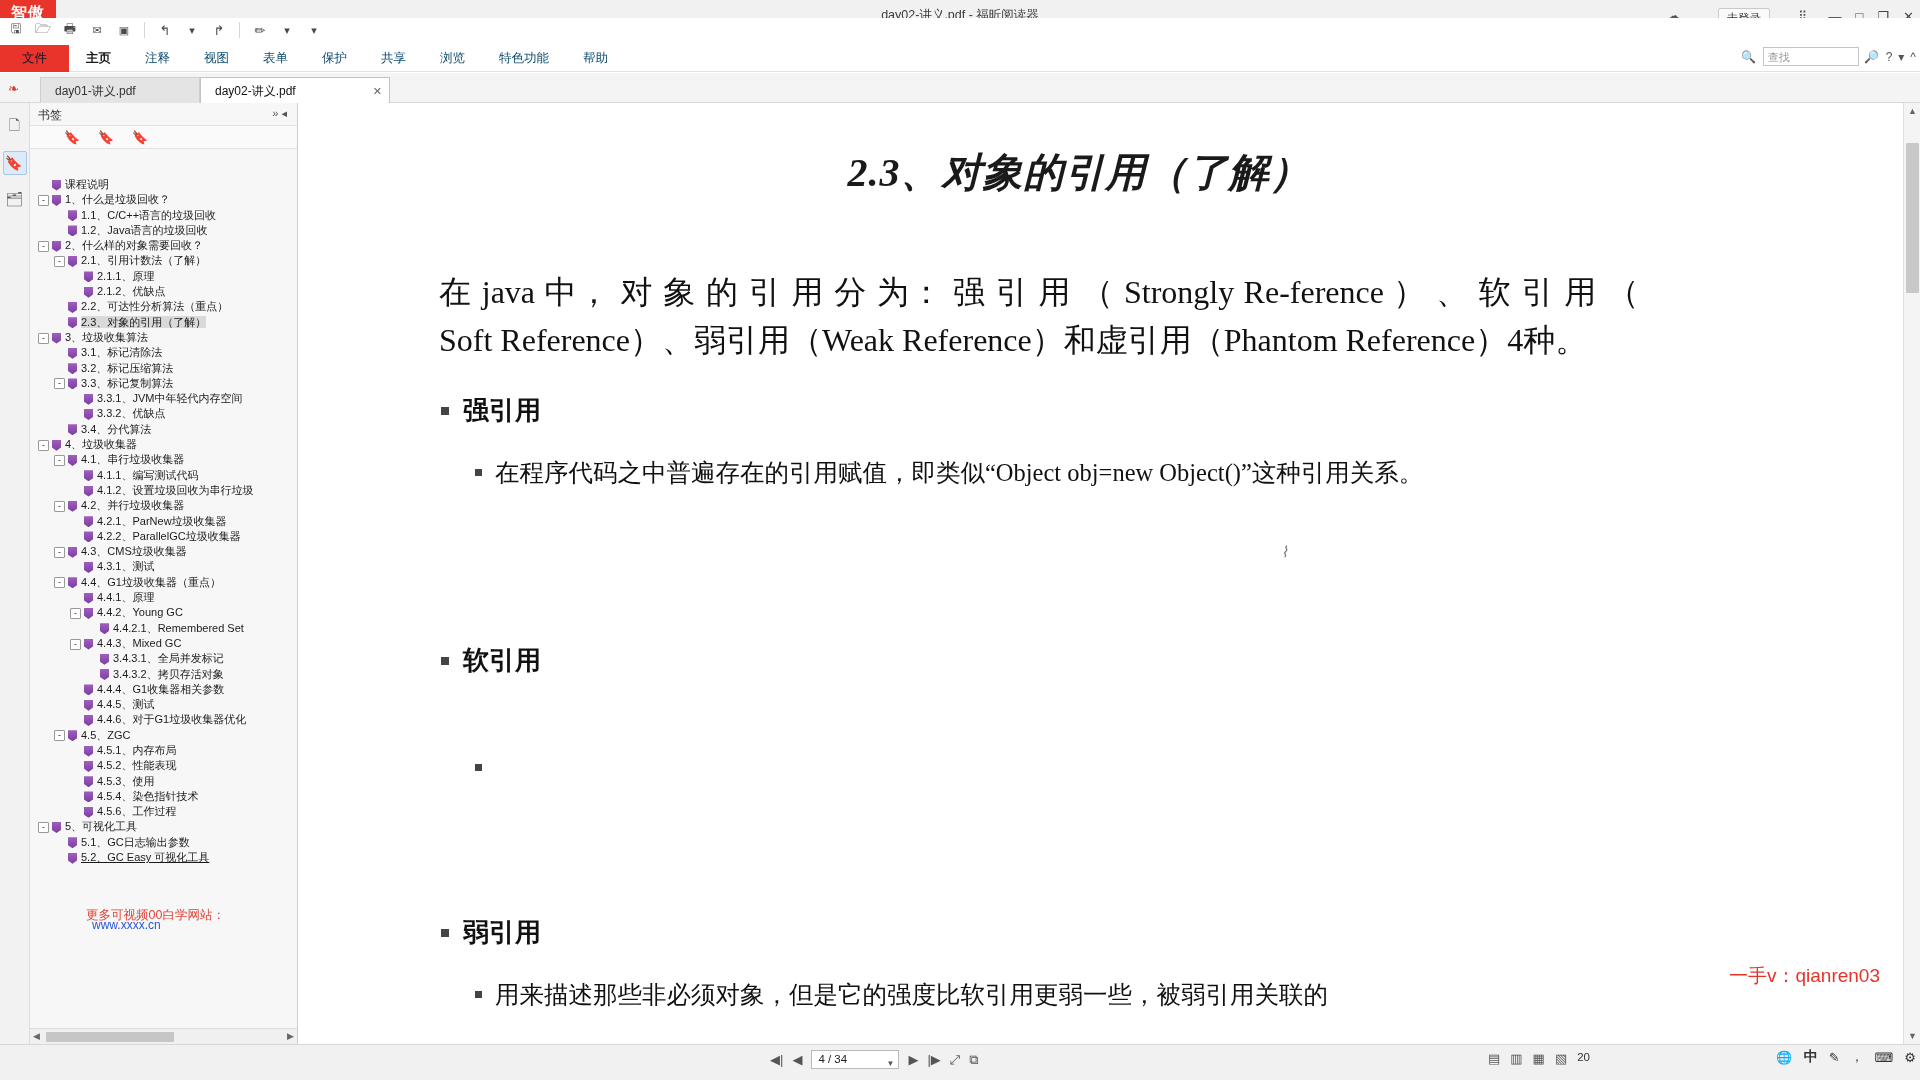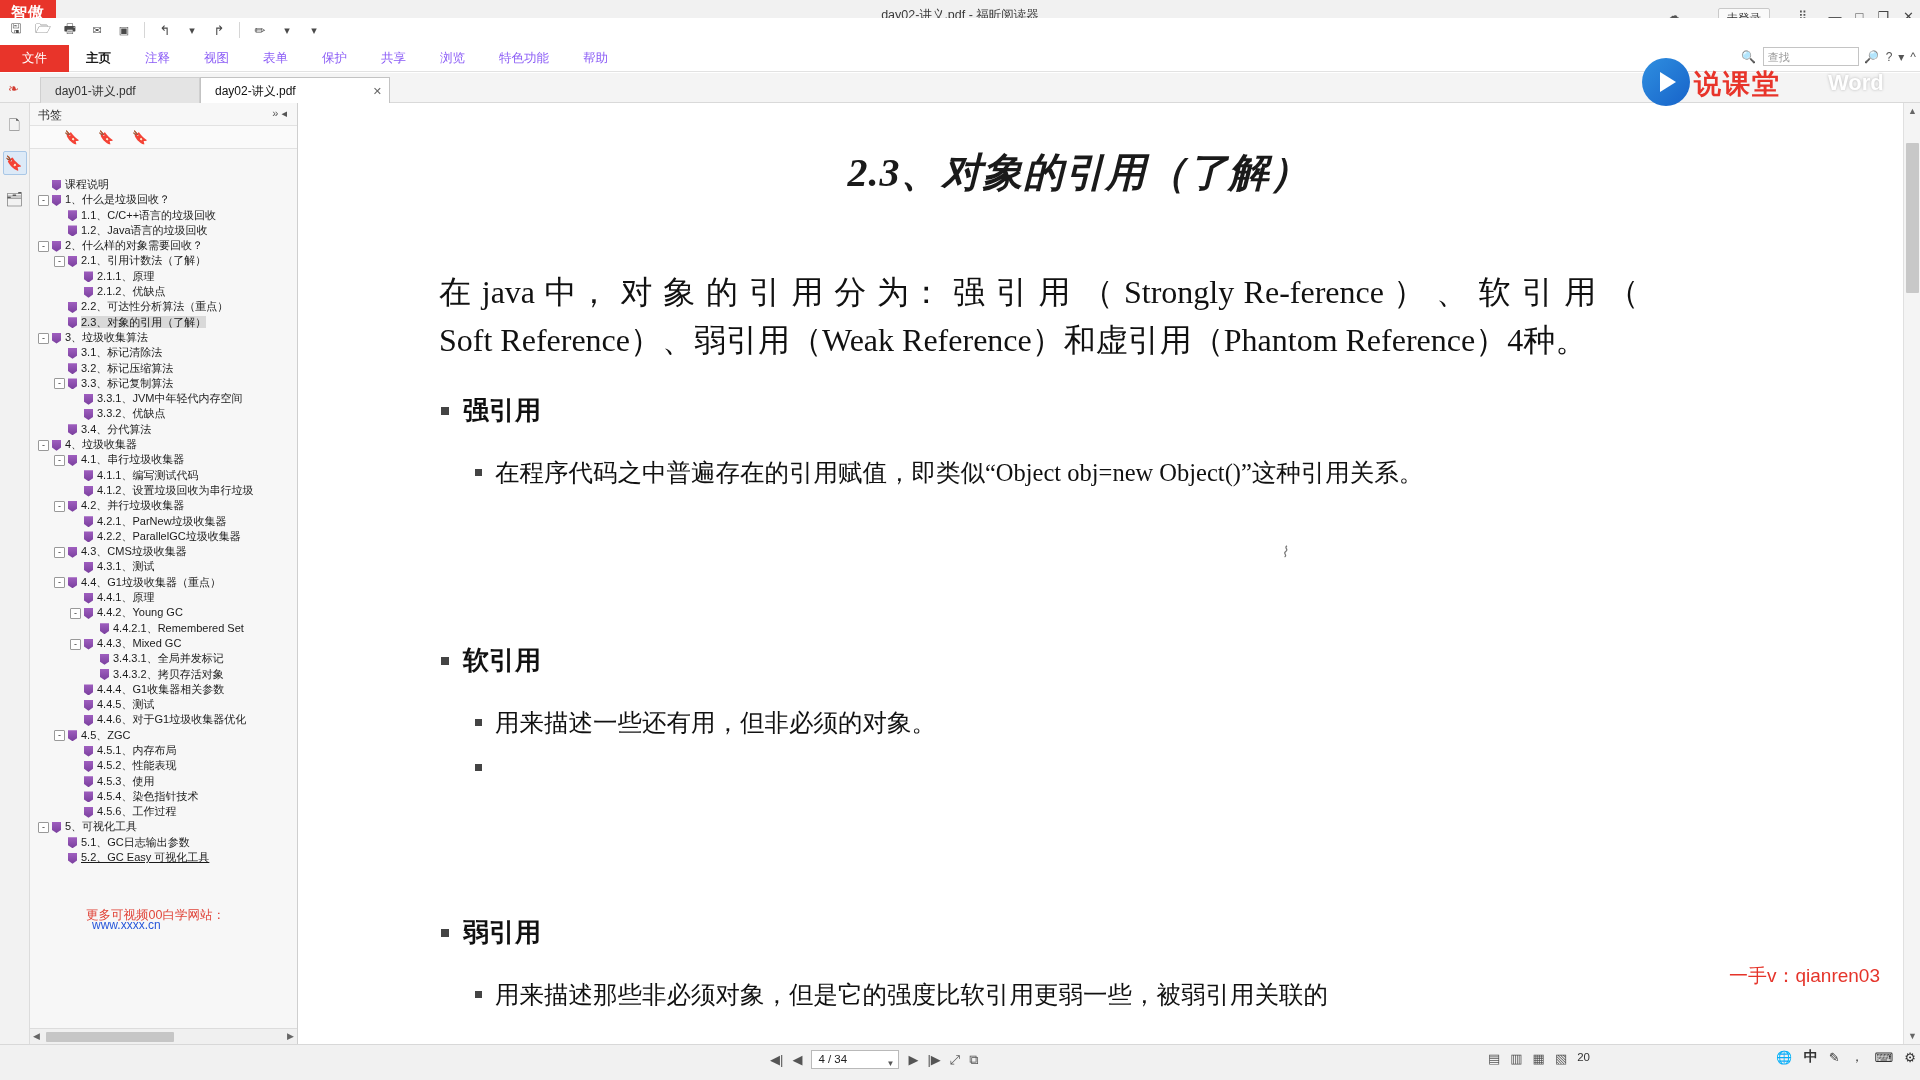--- a/index.html
+++ b/index.html
@@ -46,24 +46,24 @@
   .qat-icon.sm { font-size:11px; }
   .qat-sep { width:1px; height:16px; background:#d6d6d6; margin:0 3px; }
 
   
   .ribbon {
     position:absolute; top:45px; left:0; width:1920px; height:27px;
     background:#ffffff; border-bottom:1px solid #e2e2e2;
   }
   .tabs { display:flex; align-items:flex-end; height:27px; }
   .tab {
-    padding:4px 17px 5px 17px; font-size:12.5px; color:#8b5cf6; cursor:default;
+    padding:4px 17px 5px 17px; font-size:12.5px; color:#0c4a6e; cursor:default;
     line-height:17px;
   }
-  .tab.file { background:#e8342a; color:#ffffff; font-weight:normal; padding:5px 22px; }
+  .tab.file { background:#e8342a; color:#0f172a; font-weight:normal; padding:5px 22px; }
   .tab.active { color:#1a1a1a; font-weight:bold; }
   .ribbon-right {
     position:absolute; right:4px; top:2px; display:flex; align-items:center; gap:6px;
   }
   .search-box {
     width:96px; height:19px; border:1px solid #c4c4c4; background:#fff;
     font-size:11px; color:#9a9a9a; padding:1px 4px; line-height:16px;
   }
   .ribbon-right .ic { font-size:12px; color:#555; }
 
@@ -393,23 +393,20 @@
       <div class="bullet-l1" style="top:290px;">
         <span class="sq"></span><span>强引用</span>
       </div>
       <div class="bullet-l2" style="top:348px;">
         <span class="sq"></span><span class="body">在程序代码之中普遍存在的引用赋值，即类似“Object obj=new Object()”这种引用关系。</span>
       </div>
 
       <div class="bullet-l1" style="top:540px;">
         <span class="sq"></span><span>软引用</span>
       </div>
-      <div class="bullet-l2" style="top:598px;">
-        <span class="sq"></span><span class="body">用来描述一些还有用，但非必须的对象。</span>
-      </div>
       <div class="bullet-l2" style="top:643px;">
         <span class="sq"></span>
       </div>
 
       <div class="bullet-l1" style="top:812px;">
         <span class="sq"></span><span>弱引用</span>
       </div>
       <div class="bullet-l2" style="top:870px;">
         <span class="sq"></span><span class="body">用来描述那些非必须对象，但是它的强度比软引用更弱一些，被弱引用关联的</span>
       </div>
@@ -418,25 +415,20 @@
       <div class="wm-right">一手v：qianren03</div>
     </div>
   </div>
 
   <div class="vscroll">
     <div class="ar" style="top:3px;">▲</div>
     <div class="th"></div>
     <div class="ar" style="bottom:3px;">▼</div>
   </div>
 
-  <div class="float-logo">
-    <div class="fl-circle"></div>
-    <div class="fl-text">说课堂</div>
-    <div class="fl-word">Word</div>
-  </div>
 
   <div class="statusbar">
     <div class="sb-center">
       <span class="sb-ic">◀|</span>
       <span class="sb-ic">◀</span>
       <div class="pagebox">
         <span>4 / 34</span>
         <span class="caret">▼</span>
       </div>
       <span class="sb-ic">▶</span>

